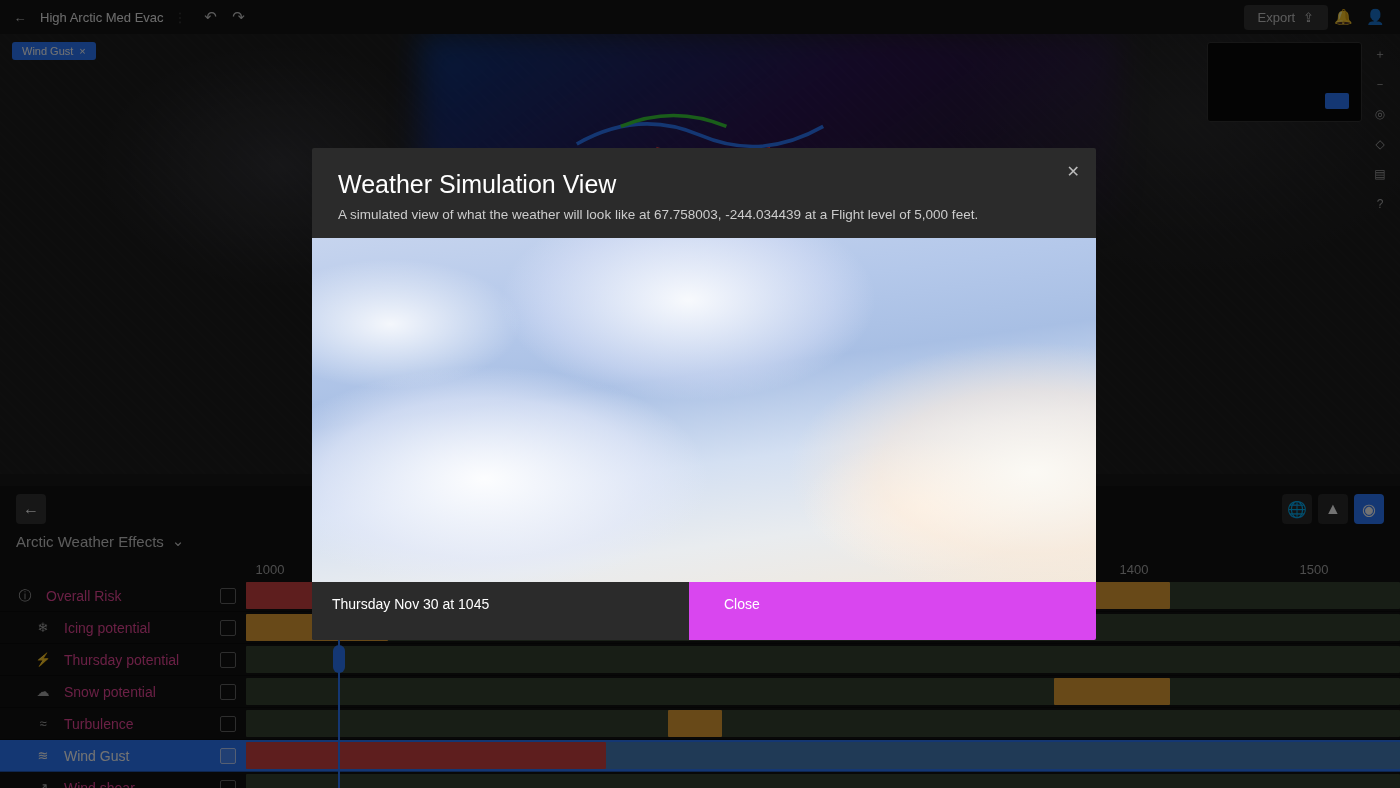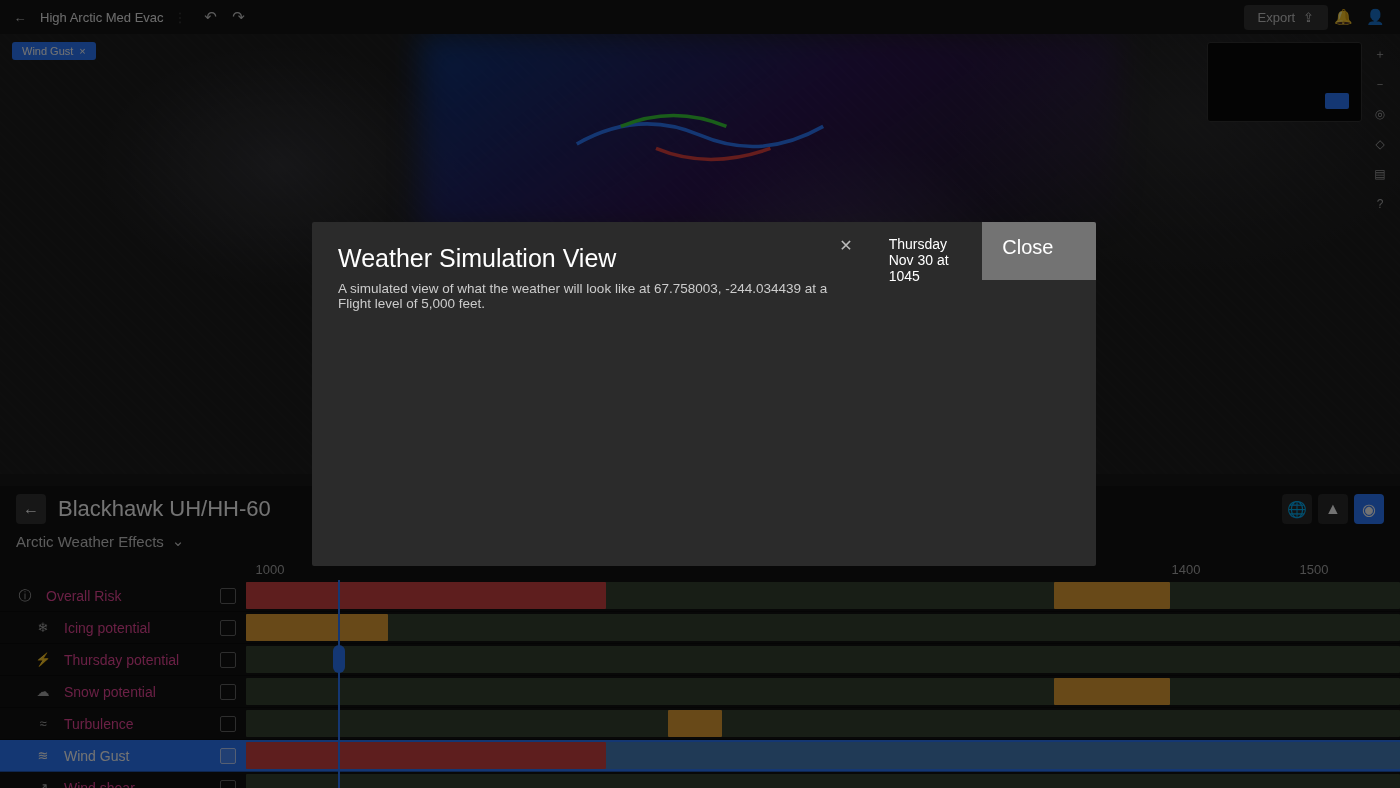--- a/index.html
+++ b/index.html
@@ -124,39 +124,39 @@
   background:#2e7bff; border-radius:6px;
 }
 
 
 .modal-backdrop {
   position:absolute; inset:0; background:rgba(0,0,0,0.55); z-index:100;
   display:flex; align-items:center; justify-content:center;
 }
 .modal {
   width:784px; background:#2b2b2b; border-radius:2px; overflow:hidden;
-  display:flex; flex-direction:row;margin-left:8px;
+  display:flex; flex-direction:column;margin-left:8px;
 }
 .modal-head { padding:22px 26px 16px; position:relative; }
 .modal-title { font-size:25px; font-weight:400; margin-bottom:8px; }
 .modal-subtitle { font-size:13.5px; color:#ccc; }
 .modal-close { position:absolute; top:14px; right:16px; cursor:pointer; color:#bbb; font-size:16px; }
 .modal-image {
   height:344px;
   background:
     radial-gradient(ellipse 320px 160px at 22% 70%, rgba(255,255,255,0.95), rgba(230,235,250,0.6) 50%, transparent 70%),
     radial-gradient(ellipse 200px 100px at 10% 25%, rgba(255,255,255,0.85), transparent 65%),
     radial-gradient(ellipse 260px 140px at 48% 18%, rgba(255,255,255,0.9), rgba(225,230,250,0.4) 55%, transparent 72%),
     radial-gradient(ellipse 340px 180px at 92% 68%, rgba(255,252,245,0.88), rgba(255,235,215,0.5) 45%, transparent 72%),
     radial-gradient(ellipse 180px 100px at 78% 78%, rgba(255,245,235,0.75), transparent 68%),
     linear-gradient(172deg, #c6d4ee 0%, #b4c8ea 25%, #a8bfe4 42%, #d4e0f2 62%, #e9ecef 80%, #f1e8dc 100%);
 }
 .modal-footer { display:flex; height:58px; }
 .modal-time { flex:1; background:#2b2b2b; display:flex; align-items:flex-start; padding:14px 20px; font-size:14px; }
-.modal-closebtn { flex:1; background:#737373; display:flex; align-items:flex-start; padding:14px 20px; font-size:20px; cursor:pointer; }
+.modal-closebtn { flex:1; background:#d946ef; display:flex; align-items:flex-start; padding:14px 35px; font-size:14px; cursor:pointer; }
 </style>
 </head>
 <body>
 
 <div class="topbar">
   <span class="back">←</span>
   <span class="title">High Arctic Med Evac</span>
   <span class="divider">⋮</span>
   <span class="undo">↶</span>
   <span class="redo">↷</span>
@@ -190,34 +190,33 @@
     <div class="tool">◎</div>
     <div class="tool">◇</div>
     <div class="tool">▤</div>
     <div class="tool">?</div>
   </div>
 </div>
 
 <div class="panel">
   <div class="panel-header">
     <div class="back-btn">←</div>
-    <div class="ptitle">Blackhawk UH/HH-60</div>
     <div class="spacer"></div>
     <div class="view-btn">🌐</div>
     <div class="view-btn">▲</div>
     <div class="view-btn active">◉</div>
   </div>
   <div class="panel-sub">
     <span>Arctic Weather Effects</span>
     <span>⌄</span>
   </div>
   <div class="timeline-wrap">
     <div class="time-axis">
       <span class="tick" style="left:24px">1000</span>
-      <span class="tick" style="left:940px">1400</span>
+      <span class="tick" style="left:888px">1400</span>
       <span class="tick" style="left:1068px">1500</span>
     </div>
     <div class="rows">
 
       <div class="row">
         <div class="row-label-area">
           <span class="row-icon">ⓘ</span>
           <span class="row-label">Overall Risk</span>
           <span class="row-check"></span>
         </div>

